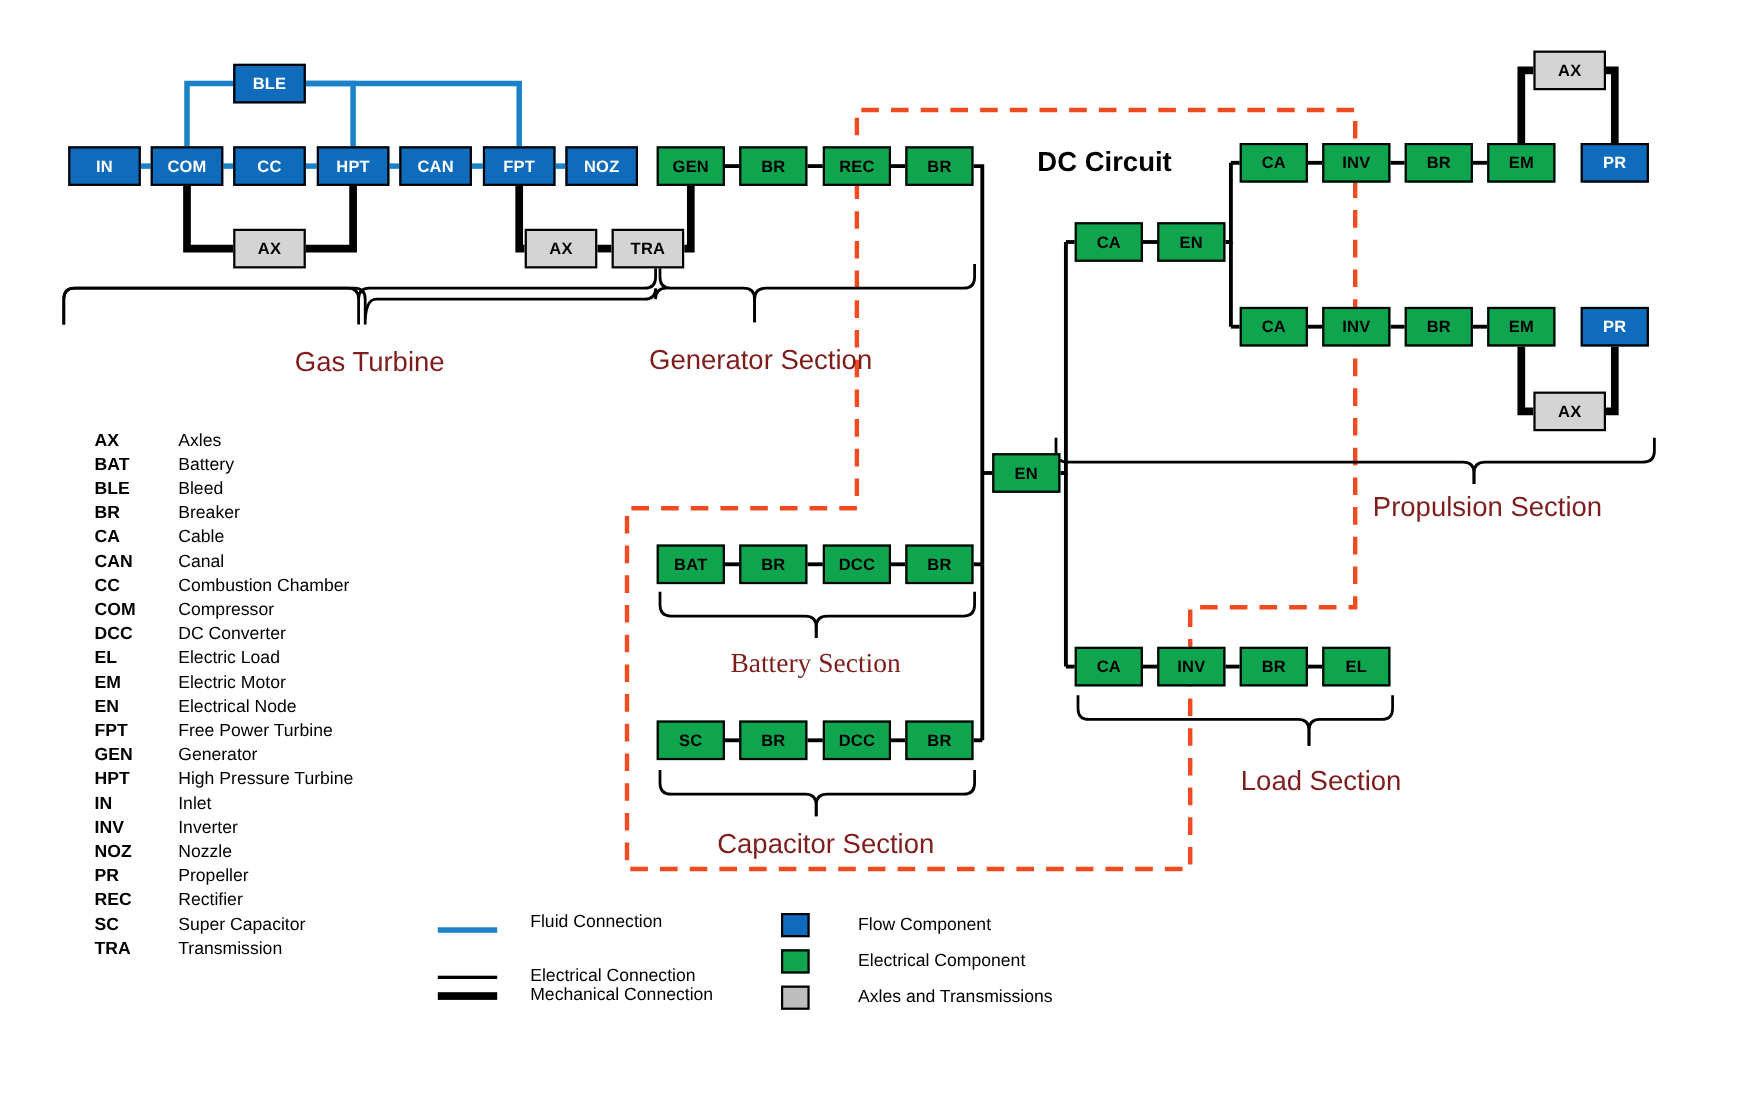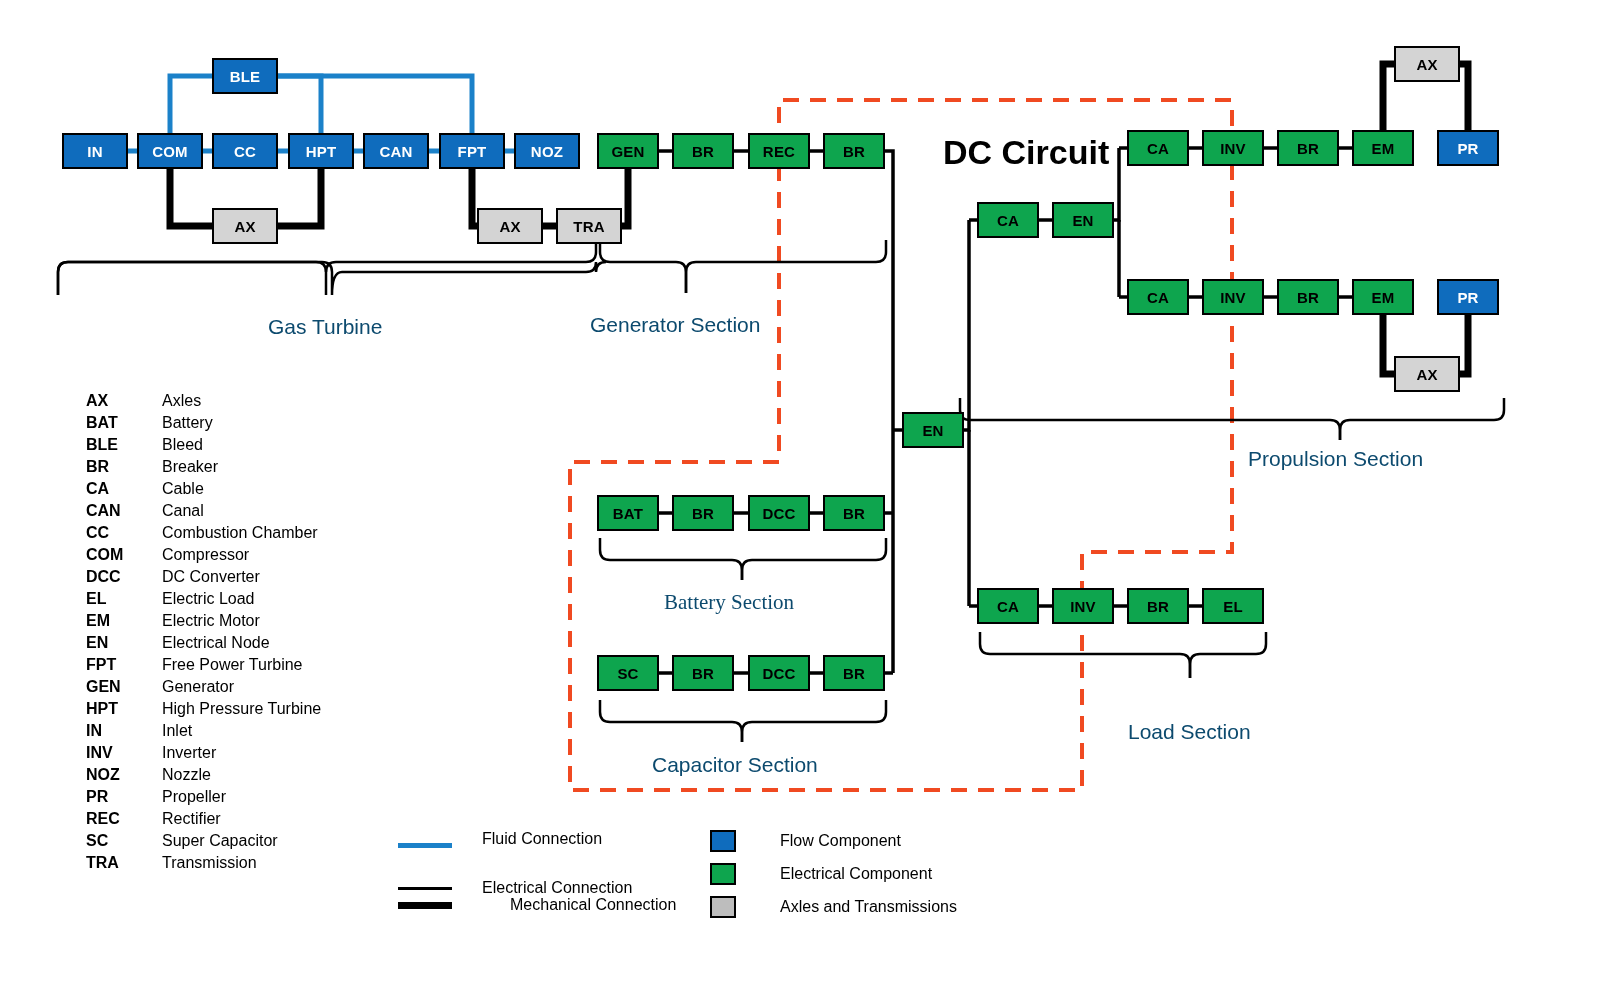--- a/index.html
+++ b/index.html
@@ -8,22 +8,22 @@
   #stage{position:absolute;left:0;top:0;width:1600px;height:1000px;}
   #wires{position:absolute;left:0;top:0;width:1600px;height:1000px;}
 
   .node{position:absolute;box-sizing:border-box;border:2px solid #000;
         display:flex;align-items:center;justify-content:center;
         font-size:15px;font-weight:bold;letter-spacing:.2px;}
   .flow{background:#0f6cbd;color:#ffffff;}
   .elec{background:#0ea54e;color:#000000;}
   .mech{background:#d4d4d4;color:#000000;}
 
-  .seclabel{position:absolute;font-size:21px;color:#0c4a6e;white-space:nowrap;}
-  .dctitle{position:absolute;font-size:34px;font-weight:bold;white-space:nowrap;}
+  .seclabel{position:absolute;font-size:25px;color:#7f1d1d;white-space:nowrap;}
+  .dctitle{position:absolute;font-size:25px;font-weight:bold;white-space:nowrap;}
 
   
   #legend{position:absolute;left:86px;top:390px;width:320px;}
   #legend .ltitle{font-size:19px;font-weight:bold;margin-bottom:16px;}
   #legend .lrow{display:flex;font-size:16px;line-height:22px;height:22px;}
   #legend .labbr{width:76px;font-weight:bold;}
   #legend .lfull{flex:1;}
 
   #legend2{position:absolute;left:398px;top:830px;width:600px;}
   .l2row{position:absolute;display:flex;align-items:center;font-size:16px;white-space:nowrap;}
@@ -191,21 +191,21 @@
       <div class="node elec" style="left: 1052px; top: 588px; width: 62px; height: 36px;">INV</div>
       <div class="node elec" style="left: 1127px; top: 588px; width: 62px; height: 36px;">BR</div>
       <div class="node elec" style="left: 1202px; top: 588px; width: 62px; height: 36px;">EL</div>
     </div>
 
   <div id="sectionlabels">
       <div class="seclabel" style="left: 268px; top: 315px;">Gas Turbine</div>
       <div class="seclabel" style="left: 590px; top: 313px;">Generator Section</div>
       <div class="seclabel" style="left: 1248px; top: 447px;">Propulsion Section</div>
       <div class="seclabel" style="left: 664px; top: 590px; font-family: Liberation Serif, serif;">Battery Section</div>
-      <div class="seclabel" style="left: 1128px; top: 720px; text-align: center;">Load Section</div>
+      <div class="seclabel" style="left: 1128px; top: 696px; text-align: center;">Load Section</div>
       <div class="seclabel" style="left: 652px; top: 753px;">Capacitor Section</div>
     </div>
 
   <div class="dctitle" style="left:943px;top:133px;">DC Circuit</div>
 
   <div id="legend">
     <div id="legendrows">
         <div class="lrow">
           <div class="labbr">AX</div>
           <div class="lfull">Axles</div>
@@ -303,21 +303,21 @@
           <div class="swline" style="height: 5px; background: rgb(27, 129, 201);"></div>
         </div>
         <div>Fluid Connection</div>
       </div>
       <div class="l2row" style="left: 0px; top: 33px; margin-top: 16px;">
         <div class="l2sw">
           <div class="swline" style="height: 3px; background: rgb(0, 0, 0);"></div>
         </div>
         <div>Electrical Connection</div>
       </div>
-      <div class="l2row" style="left: 0px; top: 66px; gap: 28px;">
+      <div class="l2row" style="left: 0px; top: 66px;">
         <div class="l2sw">
           <div class="swline" style="height: 7px; background: rgb(0, 0, 0);"></div>
         </div>
         <div>Mechanical Connection</div>
       </div>
       <div class="l2row" style="left: 298px; top: 0px;">
         <div class="l2sw">
           <div class="swbox" style="background: rgb(15, 108, 189);"></div>
         </div>
         <div>Flow Component</div>

